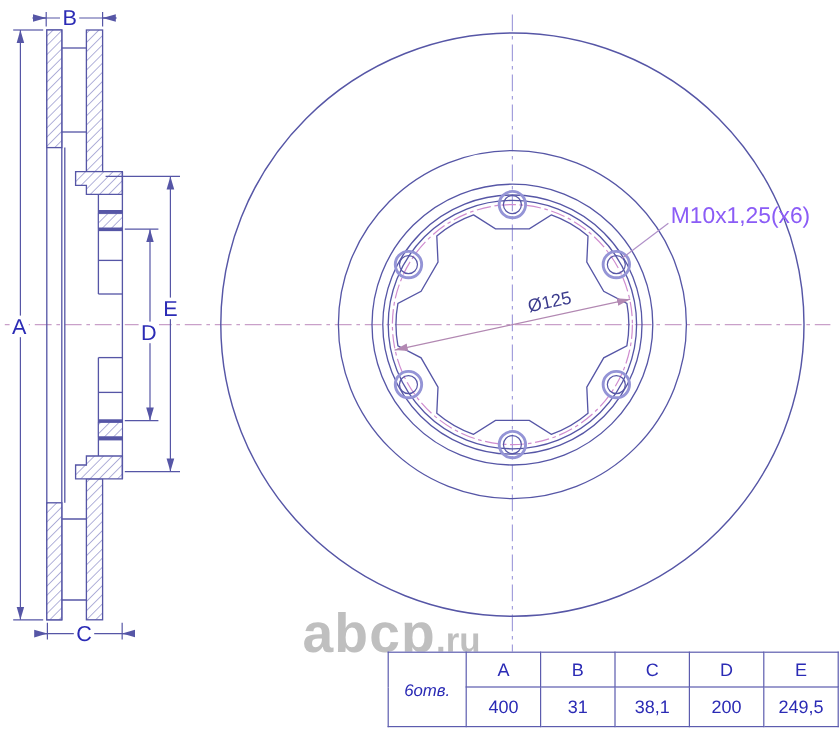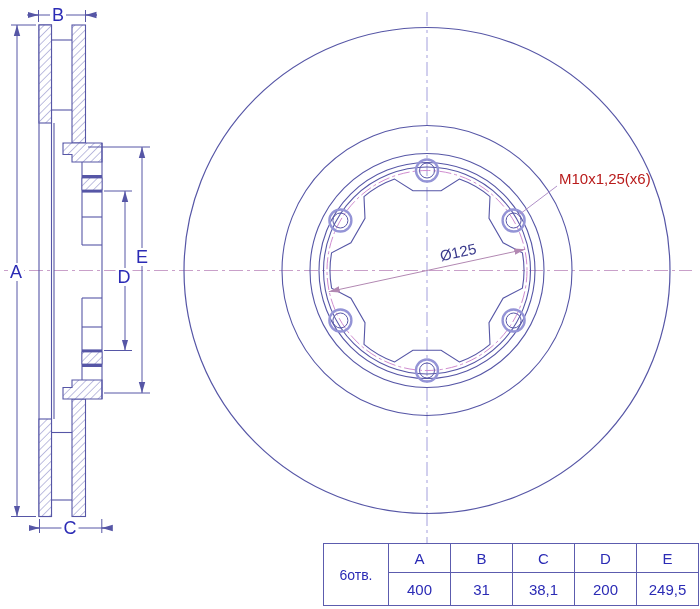--- a/index.html
+++ b/index.html
@@ -1,31 +1,31 @@
 <!DOCTYPE html>
 <html><head>
 <meta charset="utf-8">
 <style>
   html,body{margin:0;padding:0;background:#ffffff;}
   .stage{position:relative;width:700px;height:609px;background:#ffffff;overflow:hidden;
          font-family:"Liberation Sans",sans-serif;}
   svg{position:absolute;left:0;top:0;}
   .dim-label{position:absolute;transform:translate(-50%,-50%);color:#2b2bb5;font-size:18px;
              line-height:1;background:#ffffff;padding:0 2px;z-index:3;}
-  .callout{position:absolute;color:#b91c1c;font-size:15px;line-height:1;z-index:3;}
+  .callout{position:absolute;color:#8b5cf6;font-size:19px;line-height:1;z-index:3;}
   .diam-label{position:absolute;color:#3a3a8c;font-size:15px;line-height:1;z-index:3;
               transform:translate(-50%,-50%) rotate(-12deg);}
   .watermark{position:absolute;left:252px;top:500px;z-index:2;color:#b4b4b4;opacity:.85;
              white-space:nowrap;}
   .wm-main{font-size:46px;font-weight:bold;letter-spacing:1px;}
   .wm-ext{font-size:29px;font-weight:bold;}
   table.spec{position:absolute;left:323px;top:543px;z-index:4;border-collapse:collapse;
              background:#ffffff;color:#2b2bb5;font-size:15px;text-align:center;}
   table.spec td{border:1px solid #5c5cae;padding:0;}
-  td.c-label{width:64px;font-size:14px;}
+  td.c-label{width:64px;font-size:14px;font-style:italic;}
   td.c-col{width:61px;height:28px;}
   td.c-val{width:61px;height:32px;}
 </style>
 </head>
 <body>
 
 <div class="stage">
 
 <svg width="700" height="609" viewBox="0 0 700 609">
   <defs>
@@ -137,20 +137,21 @@
 
 <span class="dim-label" style="left:16px;top:272px;">A</span>
 <span class="dim-label" style="left:58px;top:15px;">B</span>
 <span class="dim-label" style="left:70px;top:528px;">C</span>
 <span class="dim-label" style="left:124px;top:277px;">D</span>
 <span class="dim-label" style="left:142px;top:257px;">E</span>
 
 <span class="callout" style="left:559px;top:171px;">M10x1,25(x6)</span>
 <span class="diam-label" style="left:458px;top:252px;">Ø125</span>
 
+<span class="watermark"><span class="wm-main">abcp</span><span class="wm-ext">.ru</span></span>
 
 <table class="spec">
   <tbody>
         <tr>
     <td class="c-label" rowspan="2">6отв.</td>
     <td class="c-col">A</td>
     <td class="c-col">B</td>
     <td class="c-col">C</td>
     <td class="c-col">D</td>
     <td class="c-col">E</td>

